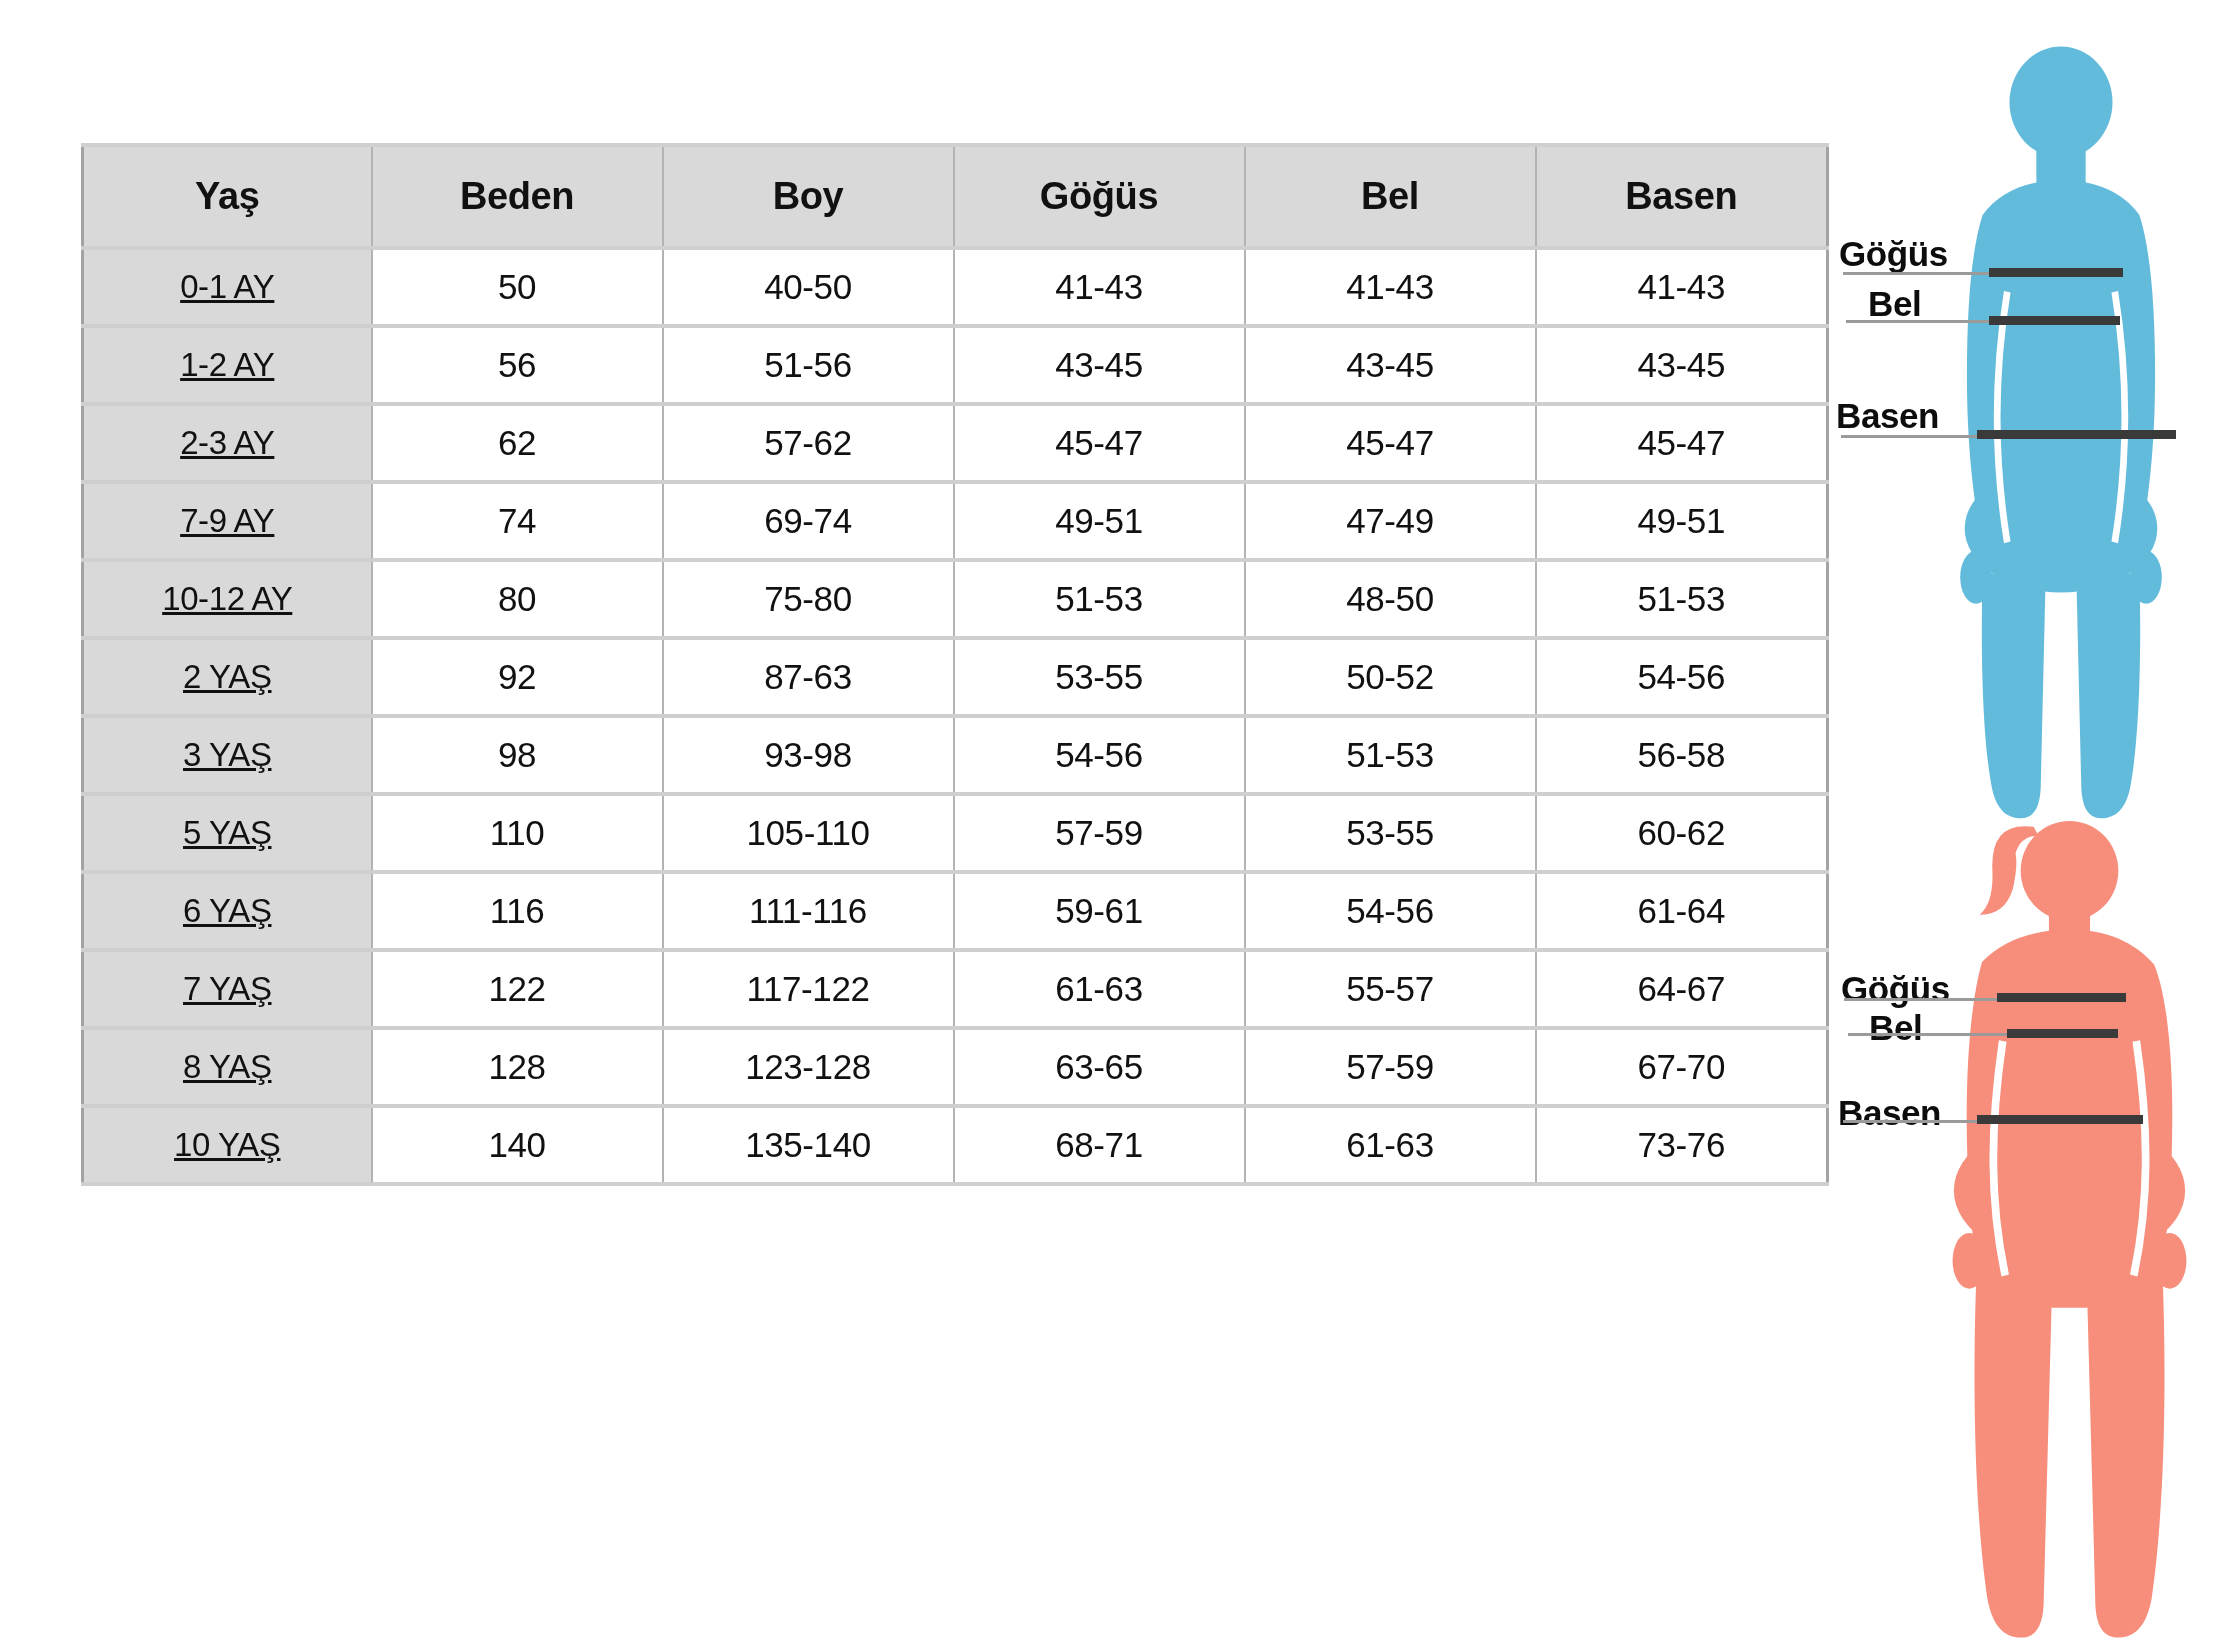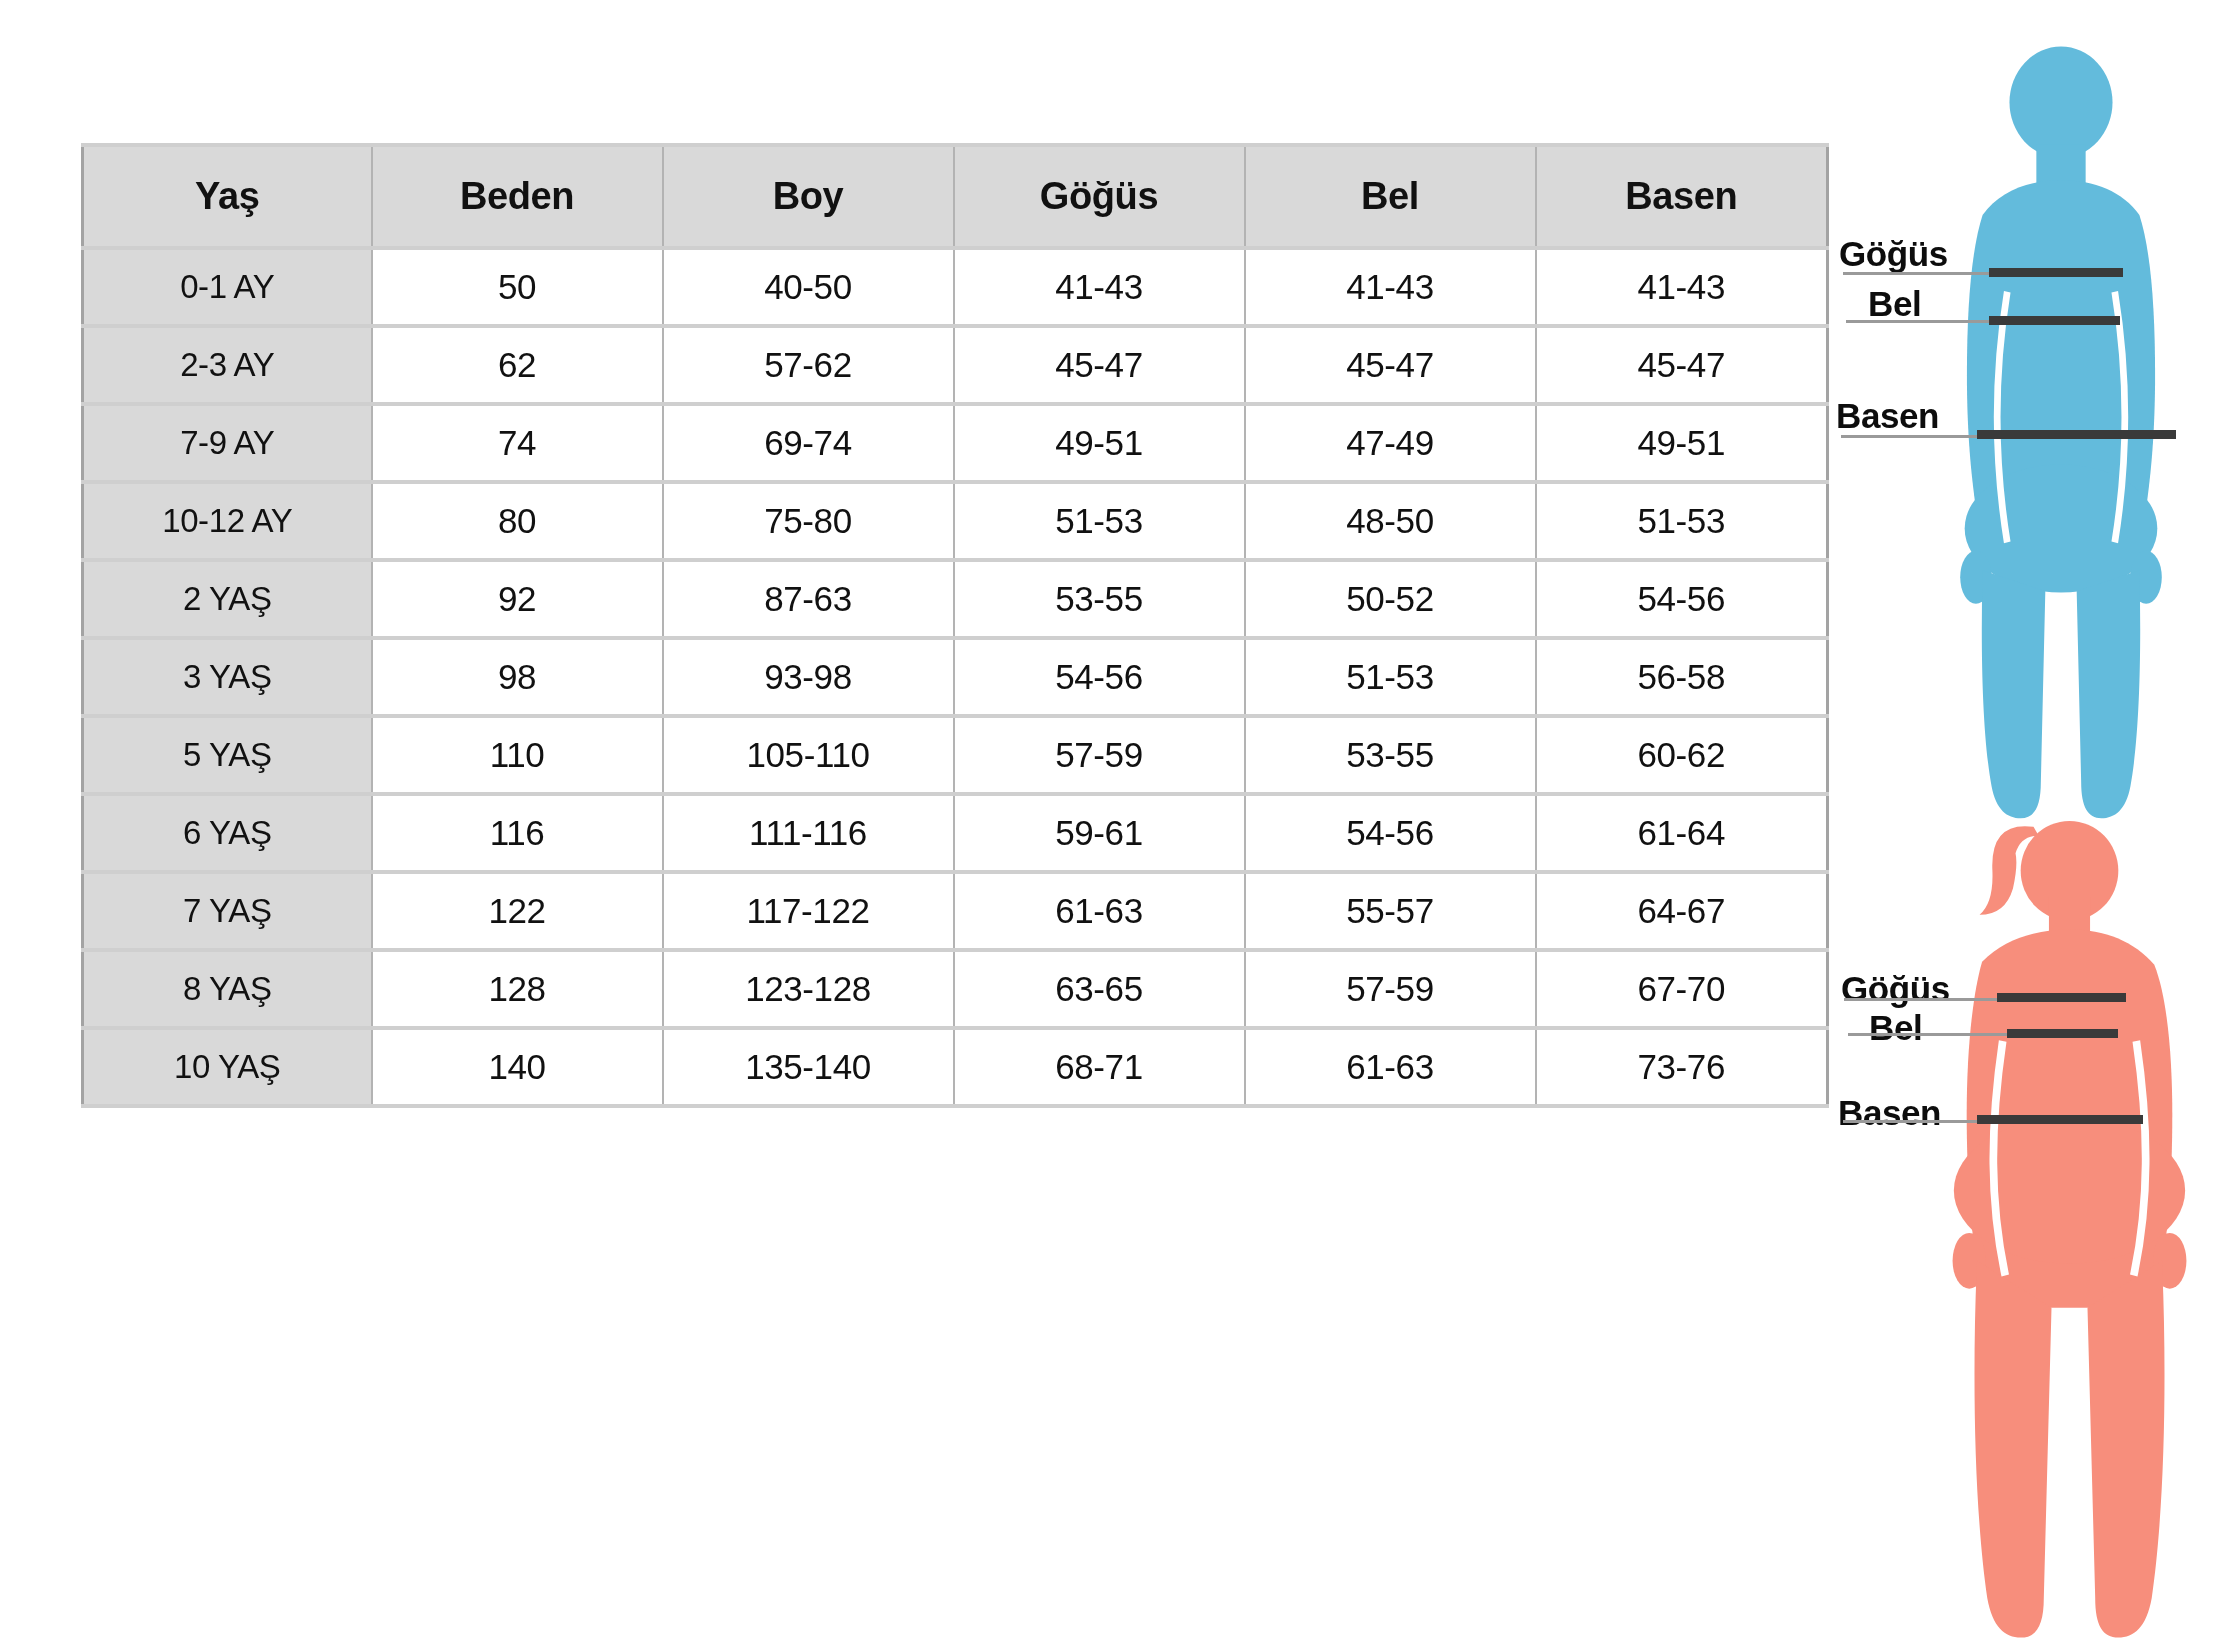--- a/index.html
+++ b/index.html
@@ -38,20 +38,21 @@
   }
   table.size-table td{
     height:74px;
     background:#ffffff;
     font-size:35px;
     font-weight:400;
   }
   table.size-table td.rowhead{
     background:#d9d9d9;
     font-size:33px;
+    text-decoration:underline;
   }
   
   .fig{position:absolute;}
   .fig svg{display:block;width:100%;height:100%;}
   .mlabel{
     position:absolute;
     font-size:35px;
     font-weight:700;
     color:#0d0d0d;
     letter-spacing:-0.4px;
@@ -85,20 +86,28 @@
         </tr>
     </thead>
     <tbody>
         <tr>
           <td class="rowhead">0-1 AY</td>
           <td>50</td>
           <td>40-50</td>
           <td>41-43</td>
           <td>41-43</td>
           <td>41-43</td>
+        </tr>
+        <tr>
+          <td class="rowhead">1-2 AY</td>
+          <td>56</td>
+          <td>51-56</td>
+          <td>43-45</td>
+          <td>43-45</td>
+          <td>43-45</td>
         </tr>
         <tr>
           <td class="rowhead">2-3 AY</td>
           <td>62</td>
           <td>57-62</td>
           <td>45-47</td>
           <td>45-47</td>
           <td>45-47</td>
         </tr>
         <tr>

